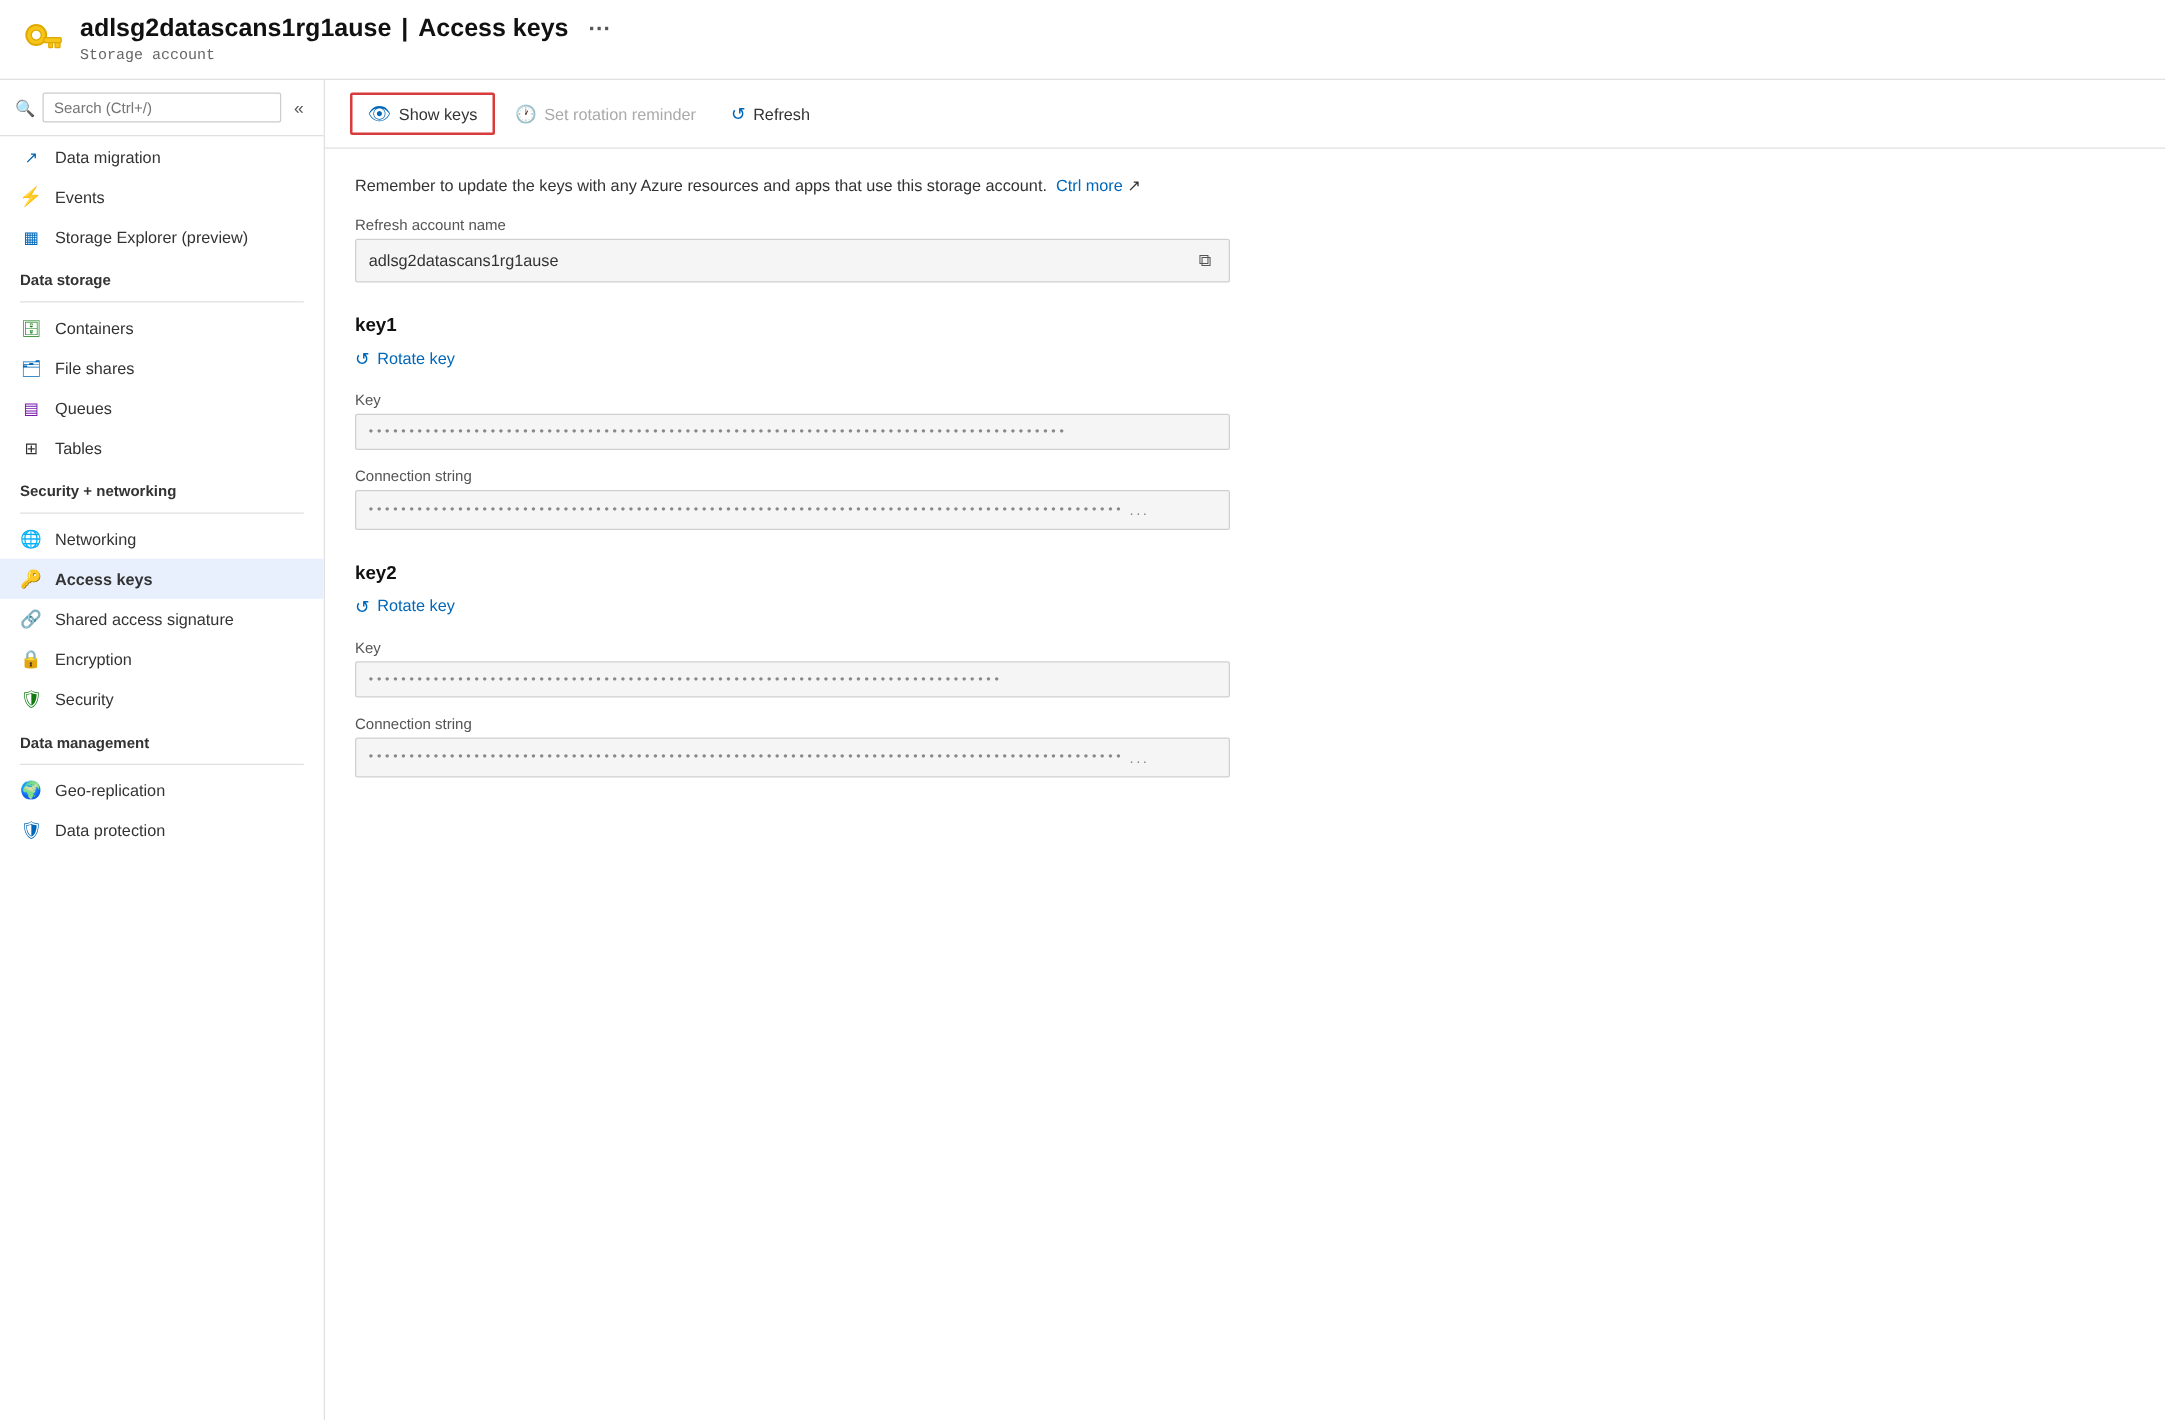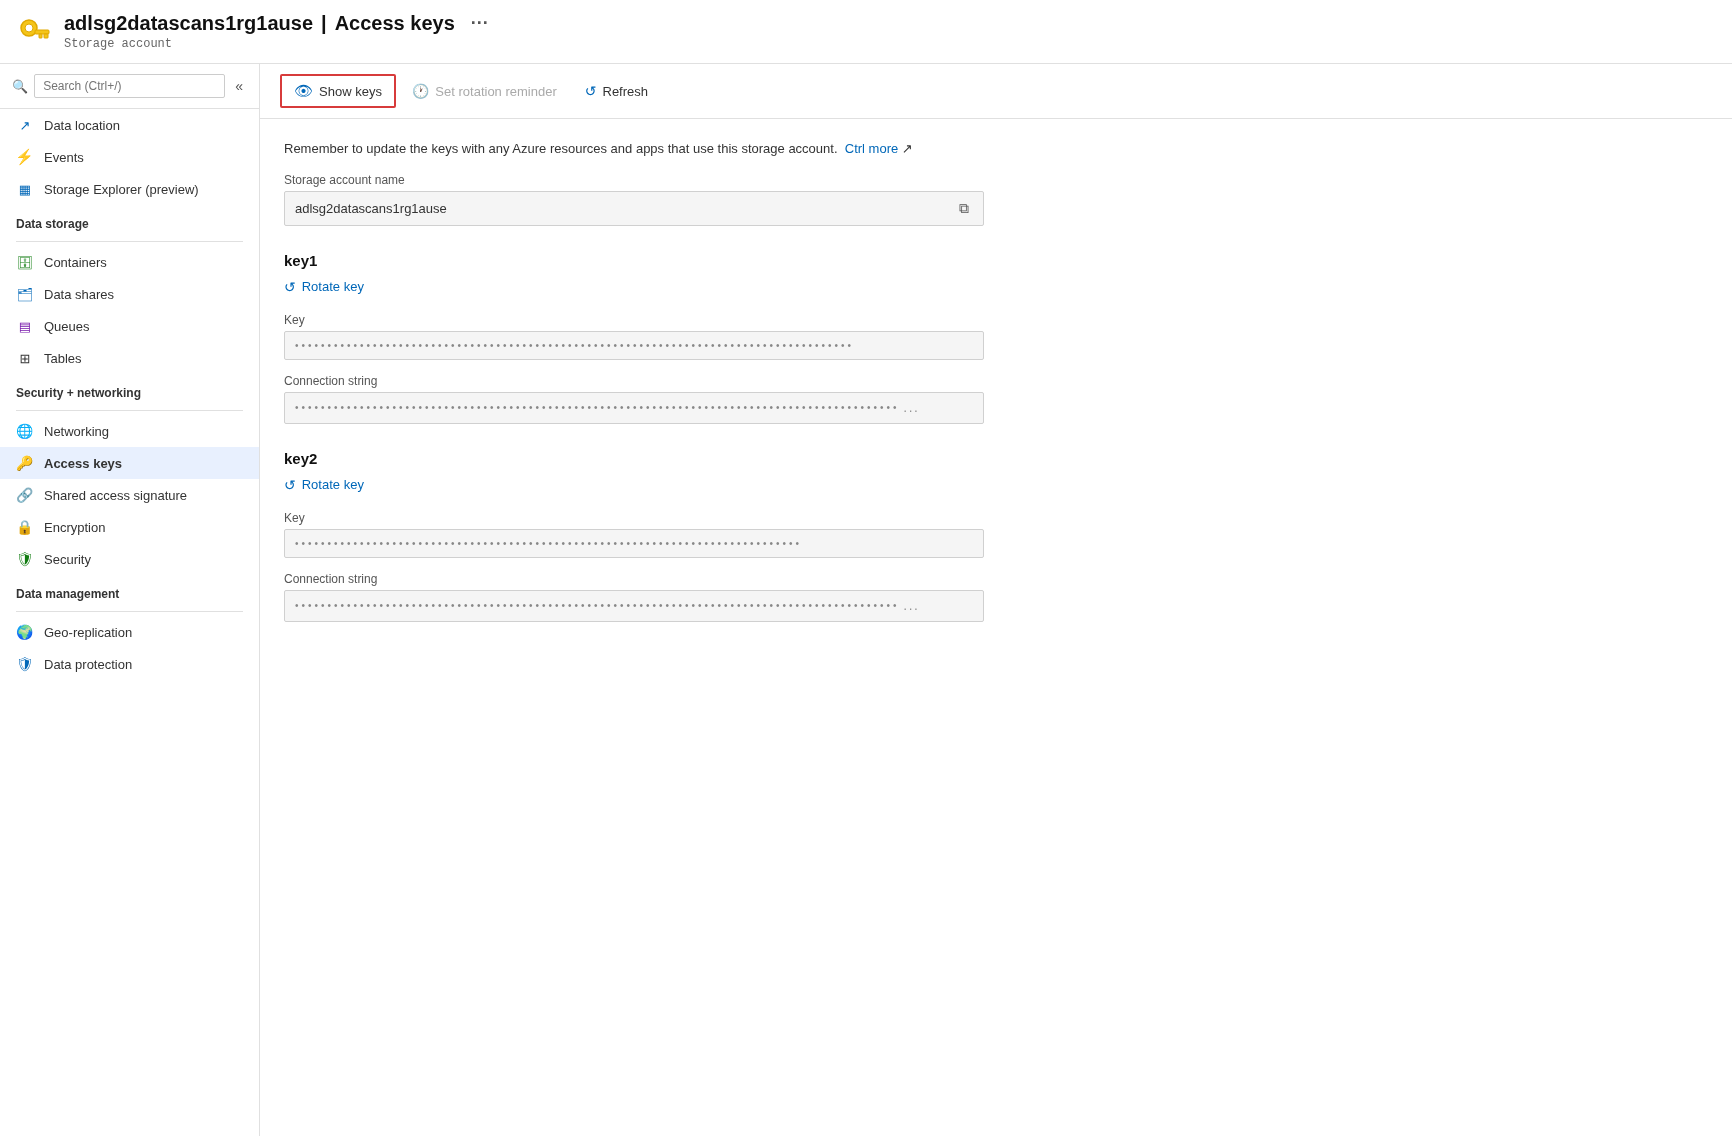--- a/index.html
+++ b/index.html
@@ -87,40 +87,40 @@
 
   <div class="sidebar">
     <div class="sidebar-search">
       <span style="color:#666; font-size:13px;">🔍</span>
       <input type="text" style="border: 1px solid rgb(204, 204, 204); padding: 4px 8px; width: 100%; font-size: 12px; border-radius: 2px;" placeholder="Search (Ctrl+/)">
       <button class="sidebar-collapse-btn">«</button>
     </div>
 
     <div class="sidebar-item">
       <span class="sidebar-item-icon" style="color:#0067b8;">↗</span>
-      <span>Data location</span>
+      <span>Data migration</span>
     </div>
     <div class="sidebar-item">
       <span class="sidebar-item-icon" style="color:#f5c518; font-size:15px;">⚡</span>
       <span>Events</span>
     </div>
     <div class="sidebar-item">
       <span class="sidebar-item-icon" style="color:#0067b8; font-size:13px;">▦</span>
       <span>Storage Explorer (preview)</span>
     </div>
 
     <div class="sidebar-section-label">Data storage</div>
     <hr class="sidebar-divider">
     <div class="sidebar-item">
       <span class="sidebar-item-icon" style="color:#107c10; font-size:13px;">🗄</span>
       <span>Containers</span>
     </div>
     <div class="sidebar-item">
       <span class="sidebar-item-icon" style="color:#0067b8; font-size:13px;">🗂</span>
-      <span>Data shares</span>
+      <span>File shares</span>
     </div>
     <div class="sidebar-item">
       <span class="sidebar-item-icon" style="color:#7719aa; font-size:13px;">▤</span>
       <span>Queues</span>
     </div>
     <div class="sidebar-item">
       <span class="sidebar-item-icon" style="font-size:13px;">⊞</span>
       <span>Tables</span>
     </div>
 
@@ -175,21 +175,21 @@
         <span>Refresh</span>
       </button>
     </div>
 
     <div class="content">
       <p class="description">
         <span>Remember to update the keys with any Azure resources and apps that use this storage account.</span>
         &nbsp;<a href="#">Ctrl more</a>&nbsp;↗
       </p>
 
-      <div class="field-label">Storage account name</div>
+      <div class="field-label">Refresh account name</div>
       <div class="field-input">
         <span class="field-input-text">adlsg2datascans1rg1ause</span>
         <button class="field-input-copy" title="Copy">⧉</button>
       </div>
 
       <div class="section-title">key1</div>
       <button class="rotate-btn">
         <span style="color:#0067b8; font-size:14px;">↺</span>
         <span>Rotate key</span>
       </button>

